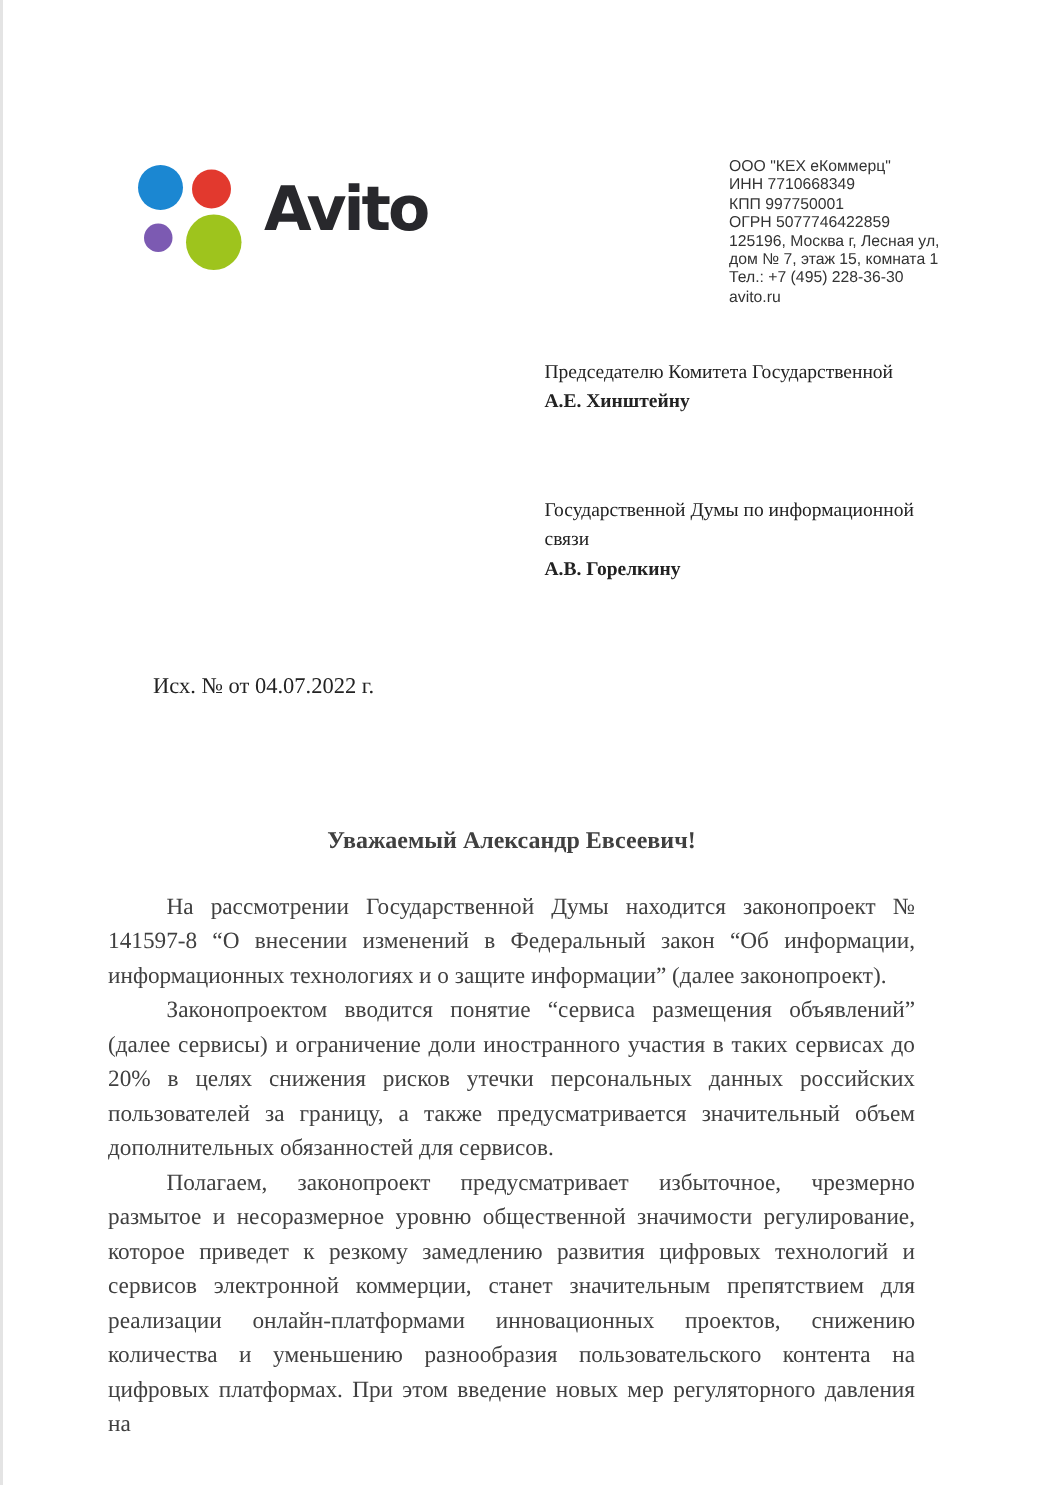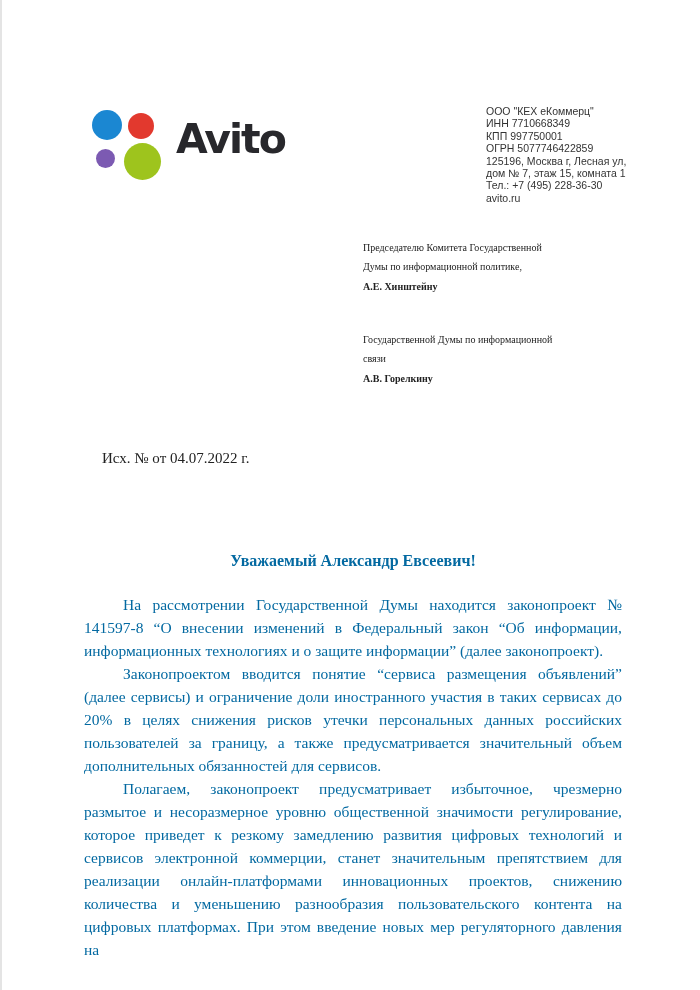--- a/index.html
+++ b/index.html
@@ -53,46 +53,46 @@
     font-size: 10.5px;
     line-height: 12.4px;
     color: #333333;
   }
 
   
   .recipient {
     position: absolute;
     left: 363px;
     width: 310px;
-    font-size: 10px;
+    font-size: 13px;
     line-height: 19.4px;
     color: #222222;
   }
   .recipient-primary { top: 238px; }
   .recipient-copy    { top: 330px; }
   .recipient-name { font-weight: bold; }
 
   
   .reference {
     position: absolute;
     left: 102px;
     top: 450px;
     font-size: 15px;
     color: #222222;
   }
 
   
   .letter-body {
     position: absolute;
-    left: 84px;
+    left: 72px;
     top: 549px;
     width: 538px;
     font-size: 15.5px;
     line-height: 23px;
-    color: #0369a1;
+    color: #404040;
   }
   .salutation {
     text-align: center;
     font-weight: bold;
     font-size: 16px;
     margin: 0 0 21px 0;
   }
   .letter-body p {
     margin: 0;
     text-align: justify;
@@ -118,21 +118,20 @@
     <div>КПП 997750001</div>
     <div>ОГРН 5077746422859</div>
     <div>125196, Москва г, Лесная ул,</div>
     <div>дом № 7, этаж 15, комната 1</div>
     <div>Тел.: +7 (495) 228-36-30</div>
     <div>avito.ru</div>
   </div>
 
   <div class="recipient recipient-primary">
     <div>Председателю Комитета Государственной</div>
-    <div>Думы по информационной политике,</div>
     <div class="recipient-name">А.Е. Хинштейну</div>
   </div>
 
   <div class="recipient recipient-copy">
     <div>Государственной Думы по информационной</div>
     <div>связи</div>
     <div class="recipient-name">А.В. Горелкину</div>
   </div>
 
   <div class="reference">Исх. №  от 04.07.2022 г.</div>

